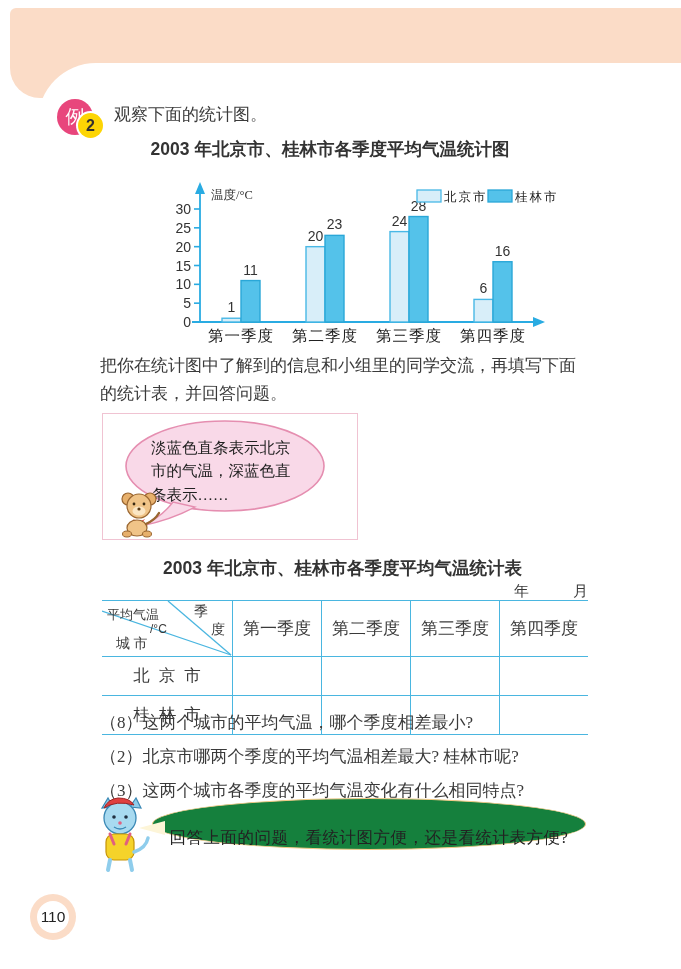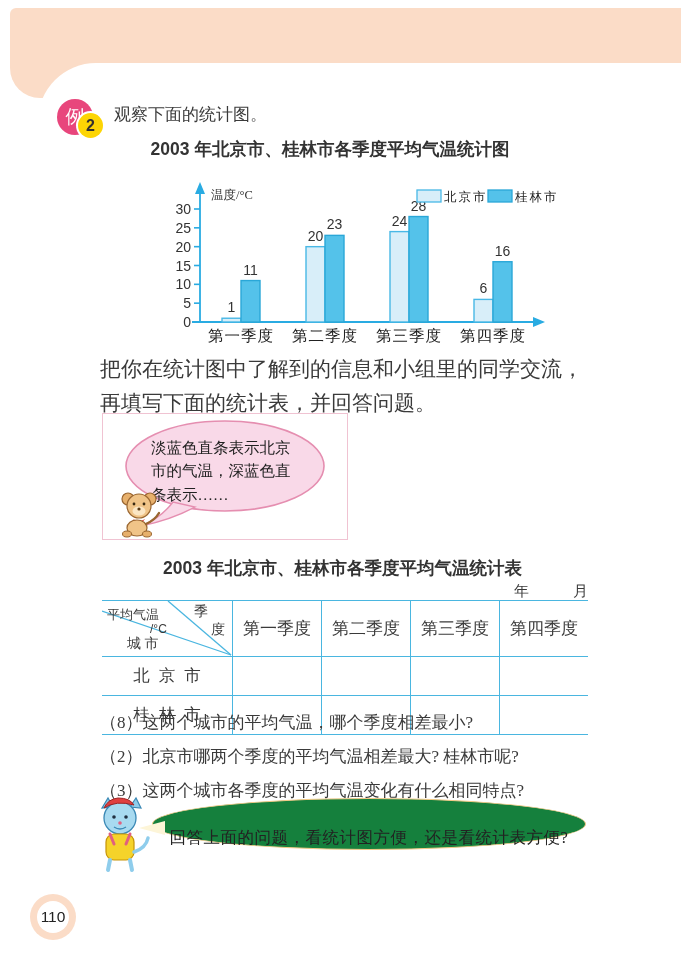--- a/index.html
+++ b/index.html
@@ -24,23 +24,23 @@
     background:#fdd504;color:#33312f;font-family:var(--sans);font-weight:bold;font-size:16px;
     line-height:25px;text-align:center;box-shadow:0 0 0 2px #fff;}
   .intro-text{position:absolute;left:114px;top:103px;font-size:17px;}
   
   .chart-title{position:absolute;left:95px;top:137px;width:470px;text-align:center;
     font-family:var(--sans);font-weight:bold;font-size:17.5px;color:#333;}
   .chart-date{position:absolute;left:95px;top:162px;width:450px;text-align:right;
     font-family:var(--sans);font-size:14.5px;color:#333;}
   .chart-svg{position:absolute;left:95px;top:177px;}
   
-  .paragraph{position:absolute;left:100px;top:352px;width:490px;font-size:21px;line-height:1.62;}
-  
-  .dlg-box{position:absolute;top:413px;height:125px;}
+  .paragraph{position:absolute;left:100px;top:352px;width:490px;font-size:17px;line-height:1.62;}
+  
+  .dlg-box{position:absolute;top:413px;height:125px;padding-left:10px;}
   .dlg-left{left:102px;width:244px;border:1.5px solid #f0c3d2;}
   .dlg-right{left:349px;width:239px;border:1.5px solid #b5dced;}
   .dlg-box svg{position:absolute;left:0;top:0;}
   .dlg-text{position:absolute;font-size:15.5px;line-height:1.5;color:#222;}
   .dlg-left .dlg-text{left:48px;top:22px;width:152px;}
   .dlg-right .dlg-text{left:36px;top:26px;width:164px;}
   .char-svg{position:absolute;}
   
   .table-title{position:absolute;left:95px;top:556px;width:495px;text-align:center;
     font-family:var(--sans);font-weight:bold;font-size:17.5px;color:#333;}
@@ -170,21 +170,21 @@
         <tr>
           <th>
             <div class="corner-cell">
               <svg width="130" height="55" viewBox="0 0 130 55">
                 <line x1="0" y1="10" x2="129" y2="54" stroke="#4ab6e0" stroke-width="1.3"></line>
                 <line x1="66" y1="0" x2="129" y2="54" stroke="#4ab6e0" stroke-width="1.3"></line>
               </svg>
               <span style="left:5px;top:5px;font-size:13px;">平均气温</span>
               <span style="left:48px;top:21px;font-size:12px;font-family:var(--sans);">/°C</span>
               <span id="corner-col-head" style="left:92px;top:2px;font-size:14px;">季<span style="position: absolute; left: 17px; top: 18px; font-size: 14px;">度</span></span>
-              <span style="left:25px;top:34px;font-size:14px;">城 市</span>
+              <span style="left:14px;top:34px;font-size:14px;">城 市</span>
             </div>
           </th>
         <td class="qtr-head">第一季度</td>
             <td class="qtr-head">第二季度</td>
             <td class="qtr-head">第三季度</td>
             <td class="qtr-head">第四季度</td>
           </tr>
       <tr>
             <th class="row-label">北京市</th>
             <td></td>

